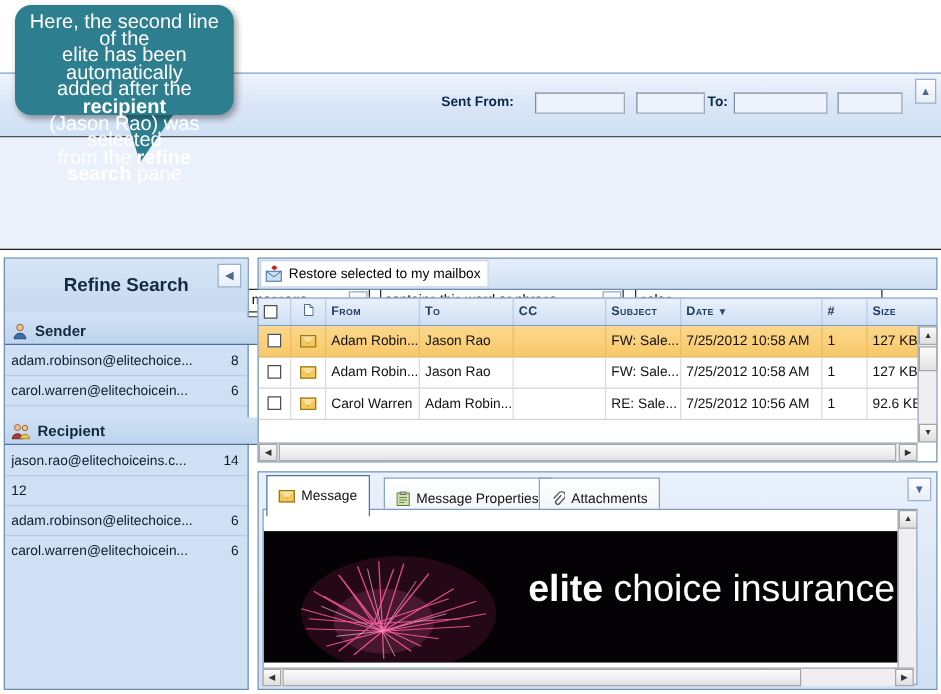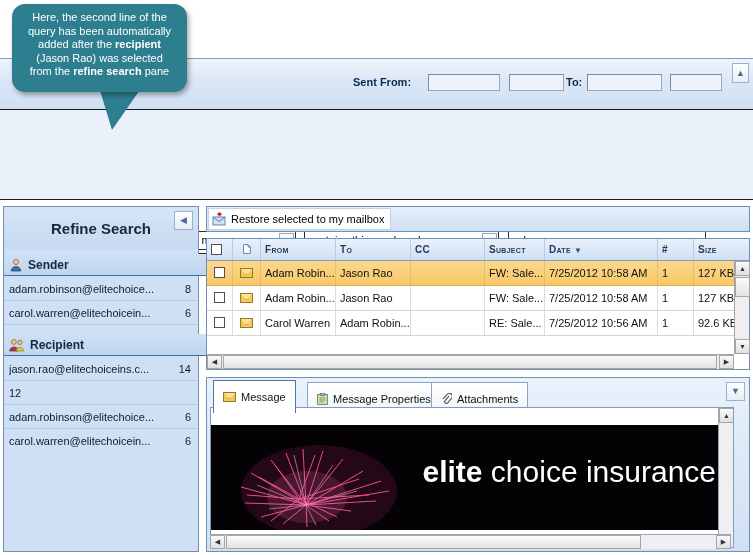--- a/index.html
+++ b/index.html
@@ -205,21 +205,21 @@
   #banner-text b{font-weight:bold;}
   
   #callout{
     position:absolute;left:12px;top:4px;width:175px;height:88px;
     background:#2d7f90;border-radius:13px;
     box-shadow:2px 3px 5px rgba(0,0,0,.35);
     z-index:40;
   }
   #callout-text{
     position:absolute;left:7px;top:7px;width:161px;
-    text-align:center;color:#ffffff;font-size:11px;line-height:13.6px;
+    text-align:center;color:#ffffff;font-size:16px;line-height:13.6px;
   }
   #callout-tail{
     position:absolute;left:96px;top:84px;width:54px;height:48px;z-index:39;
   }
 </style>
 </head>
 <body>
 
 <div id="topbar">
   <div id="topbar-inner">
@@ -520,18 +520,18 @@
     <div class="sb-btn" style="right:0;top:0;width:15px;height:14px;">▶</div>
   </div>
 </div>
 
 <svg id="callout-tail" viewBox="0 0 54 48">
   <path d="M2 0 H48 L16 46 Z" fill="#2d7f90"></path>
 </svg>
 <div id="callout">
   <div id="callout-text">
     <span>Here, the second line of the</span><br>
-    <span>query has been automatically</span><br>
+    <span>elite has been automatically</span><br>
     <span>added after the </span><b>recipient</b><br>
     <span>(Jason Rao) was selected</span><br>
     <span>from the </span><b>refine search</b><span> pane</span>
   </div>
 </div>
 
 </body></html>

